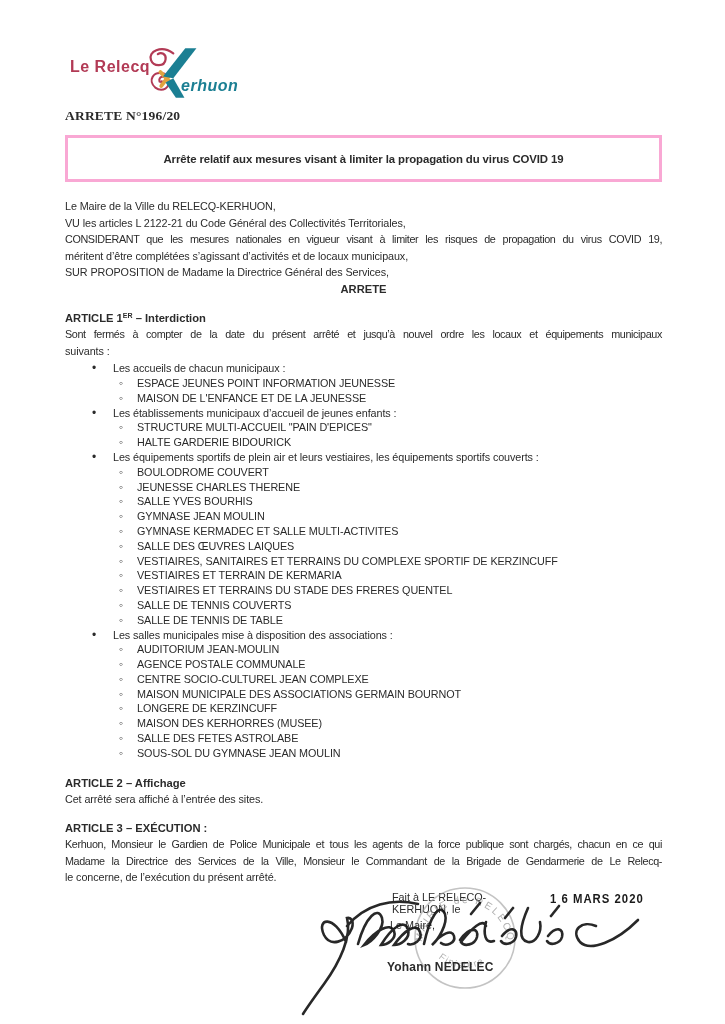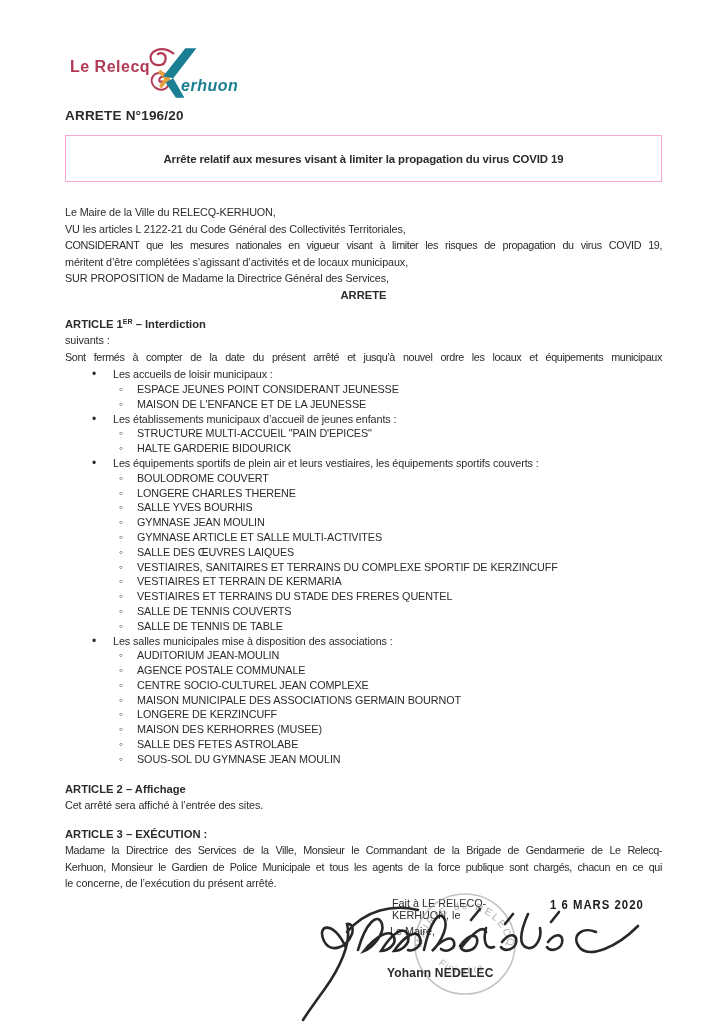--- a/index.html
+++ b/index.html
@@ -16,29 +16,29 @@
         padding:45px 63px 0 65px;}
 
   
   .logo{position:relative;width:240px;height:58px;}
   .logo-left{position:absolute;left:5px;top:13px;font-size:16px;font-weight:bold;
              letter-spacing:.5px;color:var(--brand-red);}
   .logo-k{position:absolute;left:74px;top:-2px;width:60px;height:60px;}
   .logo-right{position:absolute;left:116px;top:32px;font-size:16px;font-weight:bold;
               font-style:italic;color:var(--brand-teal);letter-spacing:.5px;}
 
-  .doc-number{margin-top:4px;font-size:13.5px;font-weight:bold;letter-spacing:.2px;line-height:17px;}
+  .doc-number{margin-top:4px;font-size:13.5px;font-weight:bold;letter-spacing:.2px;line-height:17px;font-family:Liberation Serif, serif;}
 
   
-  .title-box{margin-top:11px;height:47px;border:1px solid #f9a8d4;display:flex;
+  .title-box{margin-top:11px;height:47px;border:3px solid #f9a8d4;display:flex;
              align-items:center;justify-content:center;}
   .title-box p{font-size:11.4px;font-weight:bold;text-align:center;letter-spacing:-.1px;}
 
   
-  .preamble{margin-top:22px;}
+  .preamble{margin-top:16px;}
   .line{font-size:10.8px;line-height:16.6px;letter-spacing:-.1px;}
   .stretch{text-align:justify;text-align-last:justify;letter-spacing:-.38px;}
   .arrete-heading{text-align:center;font-size:11.2px;font-weight:bold;line-height:16px;}
 
   .article-head{font-size:11.2px;font-weight:bold;line-height:16px;}
   .article-head sup{font-size:7px;vertical-align:4px;}
   .art1{margin-top:11px;}
   .art2{margin-top:14px;}
   .art3{margin-top:13px;}
 
@@ -90,35 +90,35 @@
     <p class="line">VU les articles L 2122-21 du Code Général des Collectivités Territoriales,</p>
     <p class="line stretch">CONSIDERANT que les mesures nationales en vigueur visant à limiter les risques de propagation du virus COVID 19,</p>
     <p class="line">méritent d’être complétées s’agissant d’activités et de locaux municipaux,</p>
     <p class="line">SUR PROPOSITION de Madame la Directrice Général des Services,</p>
   </section>
 
   <h2 class="arrete-heading">ARRETE</h2>
 
   <section class="art1">
     <h3 class="article-head"><span>ARTICLE 1</span><sup>ER</sup><span> – Interdiction</span></h3>
+    <p class="line stretch">Sont fermés à compter de la date du présent arrêté et jusqu’à nouvel ordre les locaux et équipements municipaux</p>
     <p class="line">suivants :</p>
-    <p class="line stretch">Sont fermés à compter de la date du présent arrêté et jusqu’à nouvel ordre les locaux et équipements municipaux</p>
     <ul class="closure-list" id="closure-list">
-        <li class="l1"><span class="marker">•</span><span>Les accueils de loisir municipaux :</span></li>
-        <li class="l2"><span class="marker">◦</span><span>ESPACE JEUNES POINT CONSIDERANT JEUNESSE</span></li>
+        <li class="l1"><span class="marker">•</span><span>Les accueils de chacun municipaux :</span></li>
+        <li class="l2"><span class="marker">◦</span><span>ESPACE JEUNES POINT INFORMATION JEUNESSE</span></li>
         <li class="l2"><span class="marker">◦</span><span>MAISON DE L'ENFANCE ET DE LA JEUNESSE</span></li>
         <li class="l1"><span class="marker">•</span><span>Les établissements municipaux d’accueil de jeunes enfants :</span></li>
         <li class="l2"><span class="marker">◦</span><span>STRUCTURE MULTI-ACCUEIL "PAIN D'EPICES"</span></li>
         <li class="l2"><span class="marker">◦</span><span>HALTE GARDERIE BIDOURICK</span></li>
         <li class="l1"><span class="marker">•</span><span>Les équipements sportifs de plein air et leurs vestiaires, les équipements sportifs couverts :</span></li>
         <li class="l2"><span class="marker">◦</span><span>BOULODROME COUVERT</span></li>
-        <li class="l2"><span class="marker">◦</span><span>LONGERE CHARLES THERENE</span></li>
+        <li class="l2"><span class="marker">◦</span><span>JEUNESSE CHARLES THERENE</span></li>
         <li class="l2"><span class="marker">◦</span><span>SALLE YVES BOURHIS</span></li>
         <li class="l2"><span class="marker">◦</span><span>GYMNASE JEAN MOULIN</span></li>
-        <li class="l2"><span class="marker">◦</span><span>GYMNASE ARTICLE ET SALLE MULTI-ACTIVITES</span></li>
+        <li class="l2"><span class="marker">◦</span><span>GYMNASE KERMADEC ET SALLE MULTI-ACTIVITES</span></li>
         <li class="l2"><span class="marker">◦</span><span>SALLE DES ŒUVRES LAIQUES</span></li>
         <li class="l2"><span class="marker">◦</span><span>VESTIAIRES, SANITAIRES ET TERRAINS DU COMPLEXE SPORTIF DE KERZINCUFF</span></li>
         <li class="l2"><span class="marker">◦</span><span>VESTIAIRES ET TERRAIN DE KERMARIA</span></li>
         <li class="l2"><span class="marker">◦</span><span>VESTIAIRES ET TERRAINS DU STADE DES FRERES QUENTEL</span></li>
         <li class="l2"><span class="marker">◦</span><span>SALLE DE TENNIS COUVERTS</span></li>
         <li class="l2"><span class="marker">◦</span><span>SALLE DE TENNIS DE TABLE</span></li>
         <li class="l1"><span class="marker">•</span><span>Les salles municipales mise à disposition des associations :</span></li>
         <li class="l2"><span class="marker">◦</span><span>AUDITORIUM JEAN-MOULIN</span></li>
         <li class="l2"><span class="marker">◦</span><span>AGENCE POSTALE COMMUNALE</span></li>
         <li class="l2"><span class="marker">◦</span><span>CENTRE SOCIO-CULTUREL JEAN COMPLEXE</span></li>
@@ -130,22 +130,22 @@
       </ul>
   </section>
 
   <section class="art2">
     <h3 class="article-head">ARTICLE 2 – Affichage</h3>
     <p class="line">Cet arrêté sera affiché à l’entrée des sites.</p>
   </section>
 
   <section class="art3">
     <h3 class="article-head">ARTICLE 3 – EXÉCUTION :</h3>
+    <p class="line stretch">Kerhuon, Monsieur le Gardien de Police Municipale et tous les agents de la force publique sont chargés, chacun en ce qui</p>
     <p class="line stretch">Madame la Directrice des Services de la Ville, Monsieur le Commandant de la Brigade de Gendarmerie de Le Relecq-</p>
-    <p class="line stretch">Kerhuon, Monsieur le Gardien de Police Municipale et tous les agents de la force publique sont chargés, chacun en ce qui</p>
     <p class="line">le concerne, de l’exécution du présent arrêté.</p>
   </section>
 
   <div class="closing">
     <div class="fait-line">
       <span>Fait à LE RELECQ-KERHUON, le</span>
       <span class="date-stamp">1 6 MARS 2020</span>
     </div>
 
     <svg class="stamp-svg" viewBox="0 0 112 112" aria-hidden="true">

